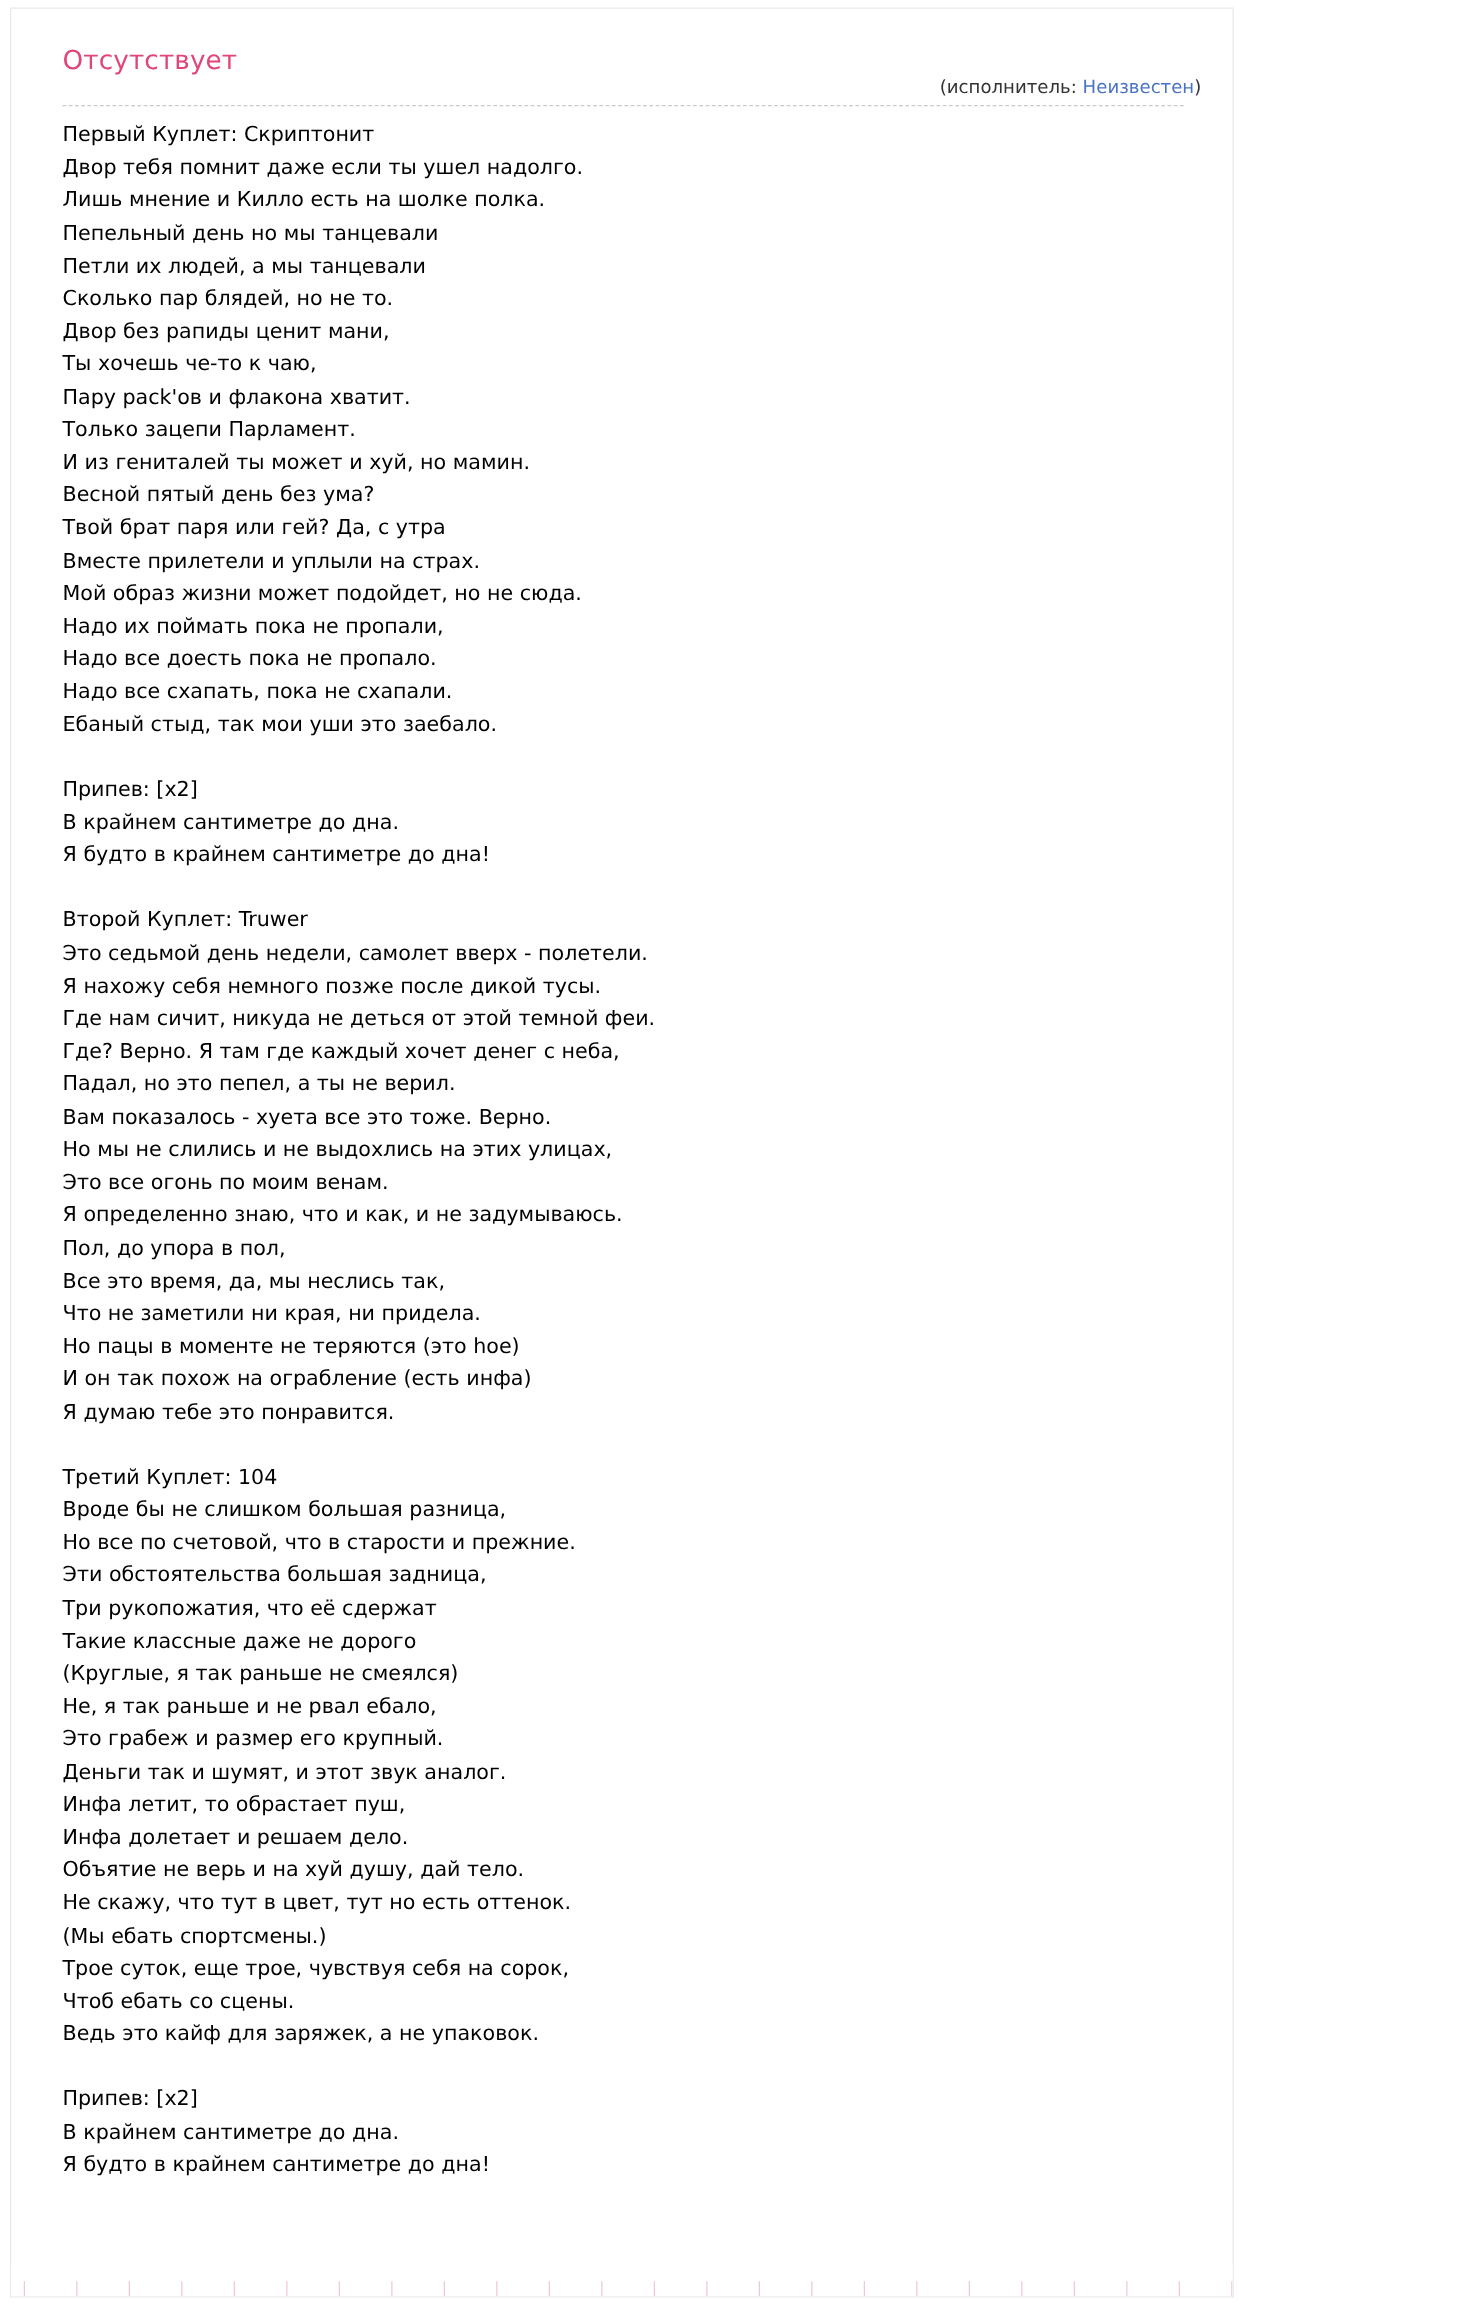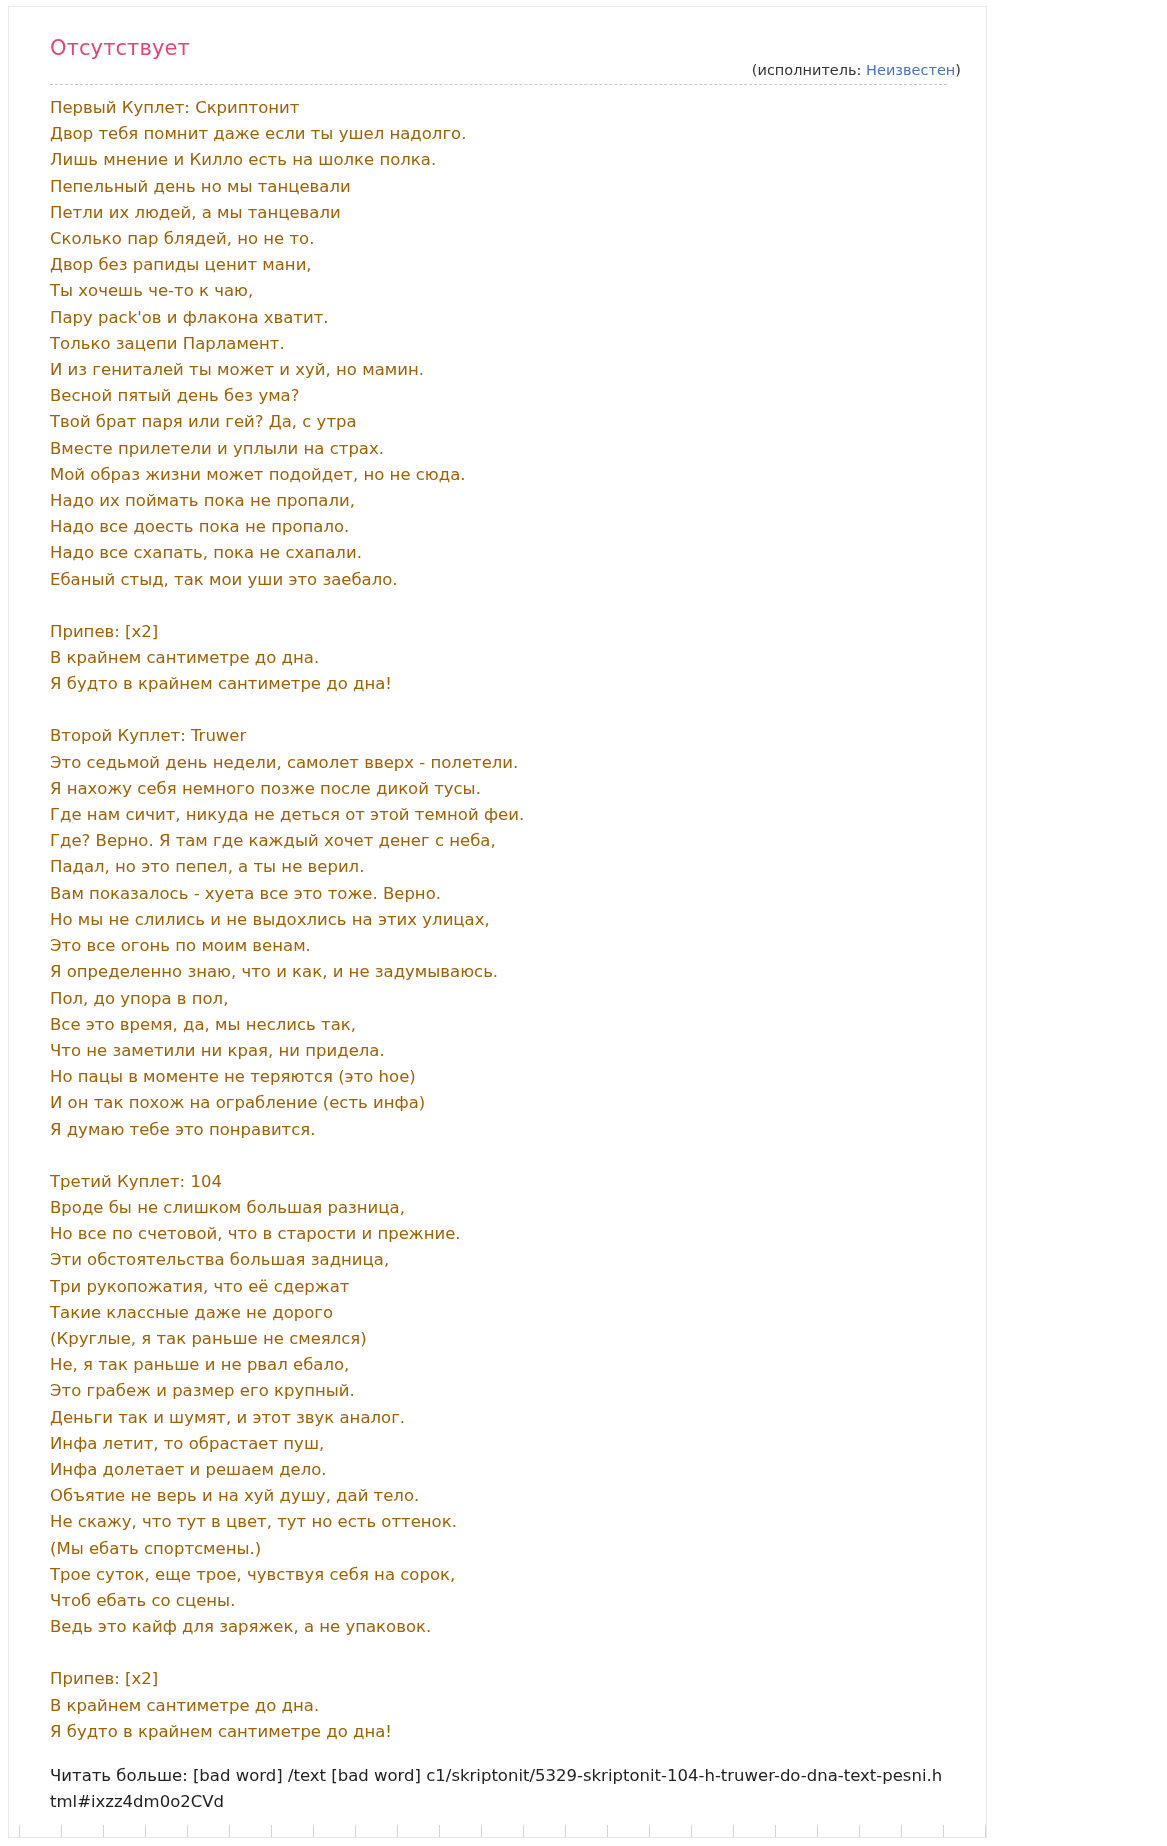--- a/index.html
+++ b/index.html
@@ -55,21 +55,21 @@
   .divider {
     margin: 6px 14px 10px 14px;
     border: 0;
     border-top: 1px dashed #c9c9c9;
     height: 0;
   }
   .lyrics {
     margin: 3px 14px;
     font-size: 16.5px;
     line-height: 26.2px;
-    color: #a16207;
+    color: #000000;
     white-space: pre-wrap;
     word-wrap: break-word;
   }
   .blank-line {
     display: block;
     height: 26px;
   }
   .read-more {
     margin: 18px 14px 10px 14px;
     font-size: 16.5px;
@@ -103,21 +103,20 @@
   <div class="content">
 
     <h1 class="song-title">Отсутствует</h1>
 
     <div class="artist-line"><span>(исполнитель: </span><a class="artist-link" href="#">Неизвестен</a><span>)</span></div>
 
     <hr class="divider">
 
     <div class="lyrics"><div><div>Первый Куплет: Скриптонит</div><div>Двор тебя помнит даже если ты ушел надолго.</div><div>Лишь мнение и Килло есть на шолке полка.</div><div>Пепельный день но мы танцевали</div><div>Петли их людей, а мы танцевали</div><div>Сколько пар блядей, но не то.</div><div>Двор без рапиды ценит мани,</div><div>Ты хочешь че-то к чаю,</div><div>Пару pack'ов и флакона хватит.</div><div>Только зацепи Парламент.</div><div>И из гениталей ты может и хуй, но мамин.</div><div>Весной пятый день без ума?</div><div>Твой брат паря или гей? Да, с утра</div><div>Вместе прилетели и уплыли на страх.</div><div>Мой образ жизни может подойдет, но не сюда.</div><div>Надо их поймать пока не пропали,</div><div>Надо все доесть пока не пропало.</div><div>Надо все схапать, пока не схапали.</div><div>Ебаный стыд, так мои уши это заебало.</div></div><span class="blank-line"></span><div><div>Припев: [х2]</div><div>В крайнем сантиметре до дна.</div><div>Я будто в крайнем сантиметре до дна!</div></div><span class="blank-line"></span><div><div>Второй Куплет: Truwer</div><div>Это седьмой день недели, самолет вверх - полетели.</div><div>Я нахожу себя немного позже после дикой тусы.</div><div>Где нам сичит, никуда не деться от этой темной феи.</div><div>Где? Верно. Я там где каждый хочет денег с неба,</div><div>Падал, но это пепел, а ты не верил.</div><div>Вам показалось - хуета все это тоже. Верно.</div><div>Но мы не слились и не выдохлись на этих улицах,</div><div>Это все огонь по моим венам.</div><div>Я определенно знаю, что и как, и не задумываюсь.</div><div>Пол, до упора в пол,</div><div>Все это время, да, мы неслись так,</div><div>Что не заметили ни края, ни придела.</div><div>Но пацы в моменте не теряются (это hoe)</div><div>И он так похож на ограбление (есть инфа)</div><div>Я думаю тебе это понравится.</div></div><span class="blank-line"></span><div><div>Третий Куплет: 104</div><div>Вроде бы не слишком большая разница,</div><div>Но все по счетовой, что в старости и прежние.</div><div>Эти обстоятельства большая задница,</div><div>Три рукопожатия, что её сдержат</div><div>Такие классные даже не дорого</div><div>(Круглые, я так раньше не смеялся)</div><div>Не, я так раньше и не рвал ебало,</div><div>Это грабеж и размер его крупный.</div><div>Деньги так и шумят, и этот звук аналог.</div><div>Инфа летит, то обрастает пуш,</div><div>Инфа долетает и решаем дело.</div><div>Объятие не верь и на хуй душу, дай тело.</div><div>Не скажу, что тут в цвет, тут но есть оттенок.</div><div>(Мы ебать спортсмены.)</div><div>Трое суток, еще трое, чувствуя себя на сорок,</div><div>Чтоб ебать со сцены.</div><div>Ведь это кайф для заряжек, а не упаковок.</div></div><span class="blank-line"></span><div><div>Припев: [х2]</div><div>В крайнем сантиметре до дна.</div><div>Я будто в крайнем сантиметре до дна!</div></div></div>
 
-    <div class="read-more">Читать больше: [bad word] /text [bad word] c1/skriptonit/5329-skriptonit-104-h-truwer-do-dna-text-pesni.html#ixzz4dm0o2CVd</div>
   </div>
 
   <div class="bottom-strip">
       <span class="tick" style="left: 10px;"></span>
       <span class="tick" style="left: 52px;"></span>
       <span class="tick" style="left: 94px;"></span>
       <span class="tick" style="left: 136px;"></span>
       <span class="tick" style="left: 178px;"></span>
       <span class="tick" style="left: 220px;"></span>
       <span class="tick" style="left: 262px;"></span>

